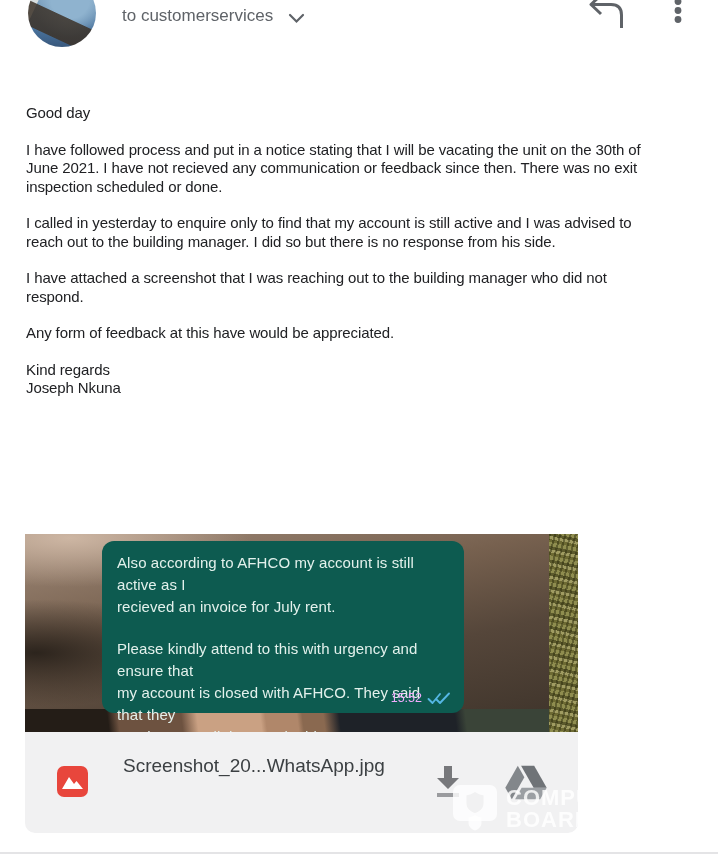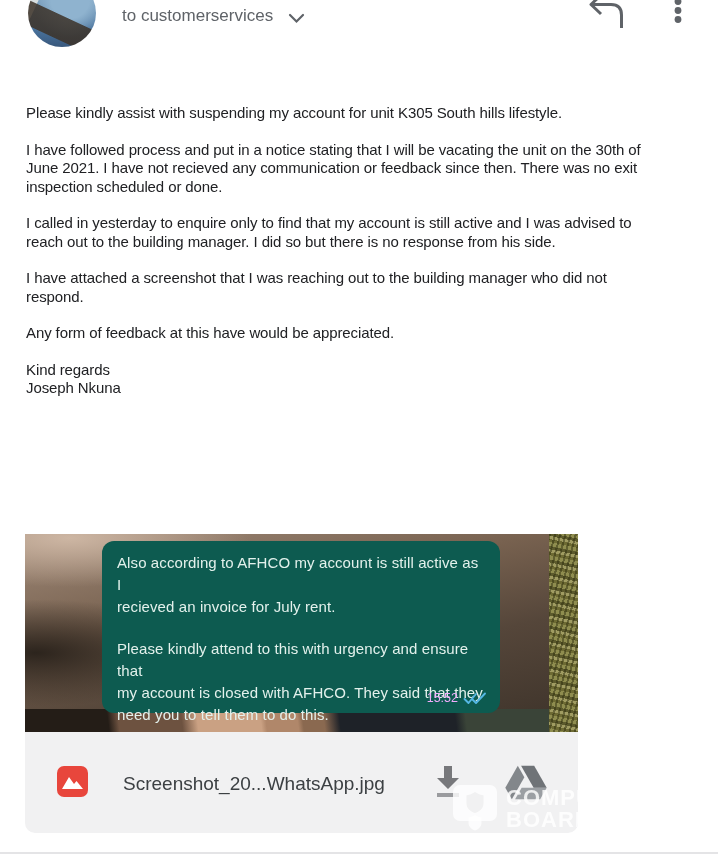--- a/index.html
+++ b/index.html
@@ -97,21 +97,21 @@
     right: 0; top: 0;
     width: 29px; height: 100%;
     background:
       repeating-linear-gradient(105deg, rgba(40,40,10,0.45) 0 2px, rgba(0,0,0,0) 2px 5px),
       repeating-linear-gradient(12deg, #8f8d4f 0 4px, #6d6a33 4px 7px, #a09c62 7px 10px, #5c5a2c 10px 13px),
       #7c7940;
   }
   .bubble {
     position: absolute;
     left: 77px; top: 7px;
-    width: 398px; height: 172px;
+    width: 362px; height: 172px;
     background: #0d5b50;
     border-radius: 12px;
     padding: 11px 15px;
     color: #e3f1ec;
   }
   .bubble p {
     margin: 0 0 20px 0;
     font-size: 15px;
     line-height: 22px;
     letter-spacing: 0.1px;
@@ -145,21 +145,21 @@
     left: 32px; top: 34px;
     width: 31px; height: 31px;
     background: #e8463c;
     border-radius: 7px;
     display: flex;
     align-items: center;
     justify-content: center;
   }
   .fname {
     position: absolute;
-    left: 98px; top: 41px;
+    left: 98px; top: 23px;
     font-size: 19px;
     color: #3c4043;
     white-space: nowrap;
   }
   .icon-btn.dl   { left: 405px; top: 30px; }
   .icon-btn.drv  { left: 478px; top: 30px; }
 
   
   .wm {
     position: absolute;
@@ -208,21 +208,21 @@
 
   <button class="icon-btn more" aria-label="more options">
     <svg width="20" height="30" viewBox="0 0 20 30">
       <circle cx="10" cy="4.5" r="3.4" fill="#5f6368"></circle>
       <circle cx="10" cy="13.5" r="3.4" fill="#5f6368"></circle>
       <circle cx="10" cy="22.5" r="3.4" fill="#5f6368"></circle>
     </svg>
   </button>
 
   <main class="email-body">
-    <p>Please kindly assist with suspending my account for unit K305 South hills lifestyle.</p>
+    <p>Good day</p>
     <p>I have followed process and put in a notice stating that I will be vacating the unit on the 30th of
 June 2021. I have not recieved any communication or feedback since then. There was no exit
 inspection scheduled or done.</p>
     <p>I called in yesterday to enquire only to find that my account is still active and I was advised to
 reach out to the building manager. I did so but there is no response from his side.</p>
     <p>I have attached a screenshot that I was reaching out to the building manager who did not
 respond.</p>
     <p>Any form of feedback at this have would be appreciated.</p>
     <p>Kind regards
 Joseph Nkuna</p>

